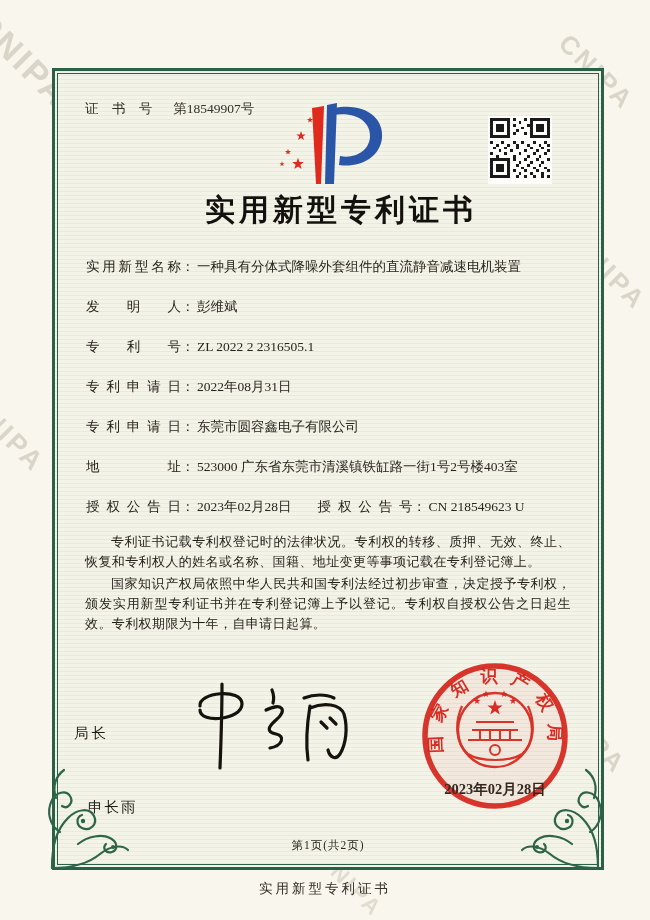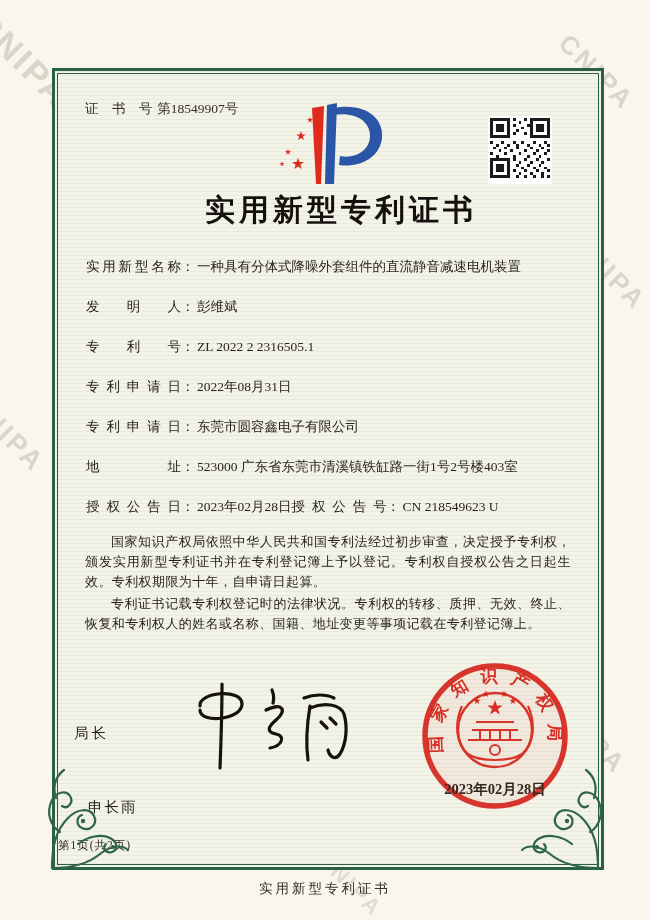--- a/index.html
+++ b/index.html
@@ -14,46 +14,46 @@
   
   .cert-border{position:absolute;left:52px;top:68px;width:546px;height:796px;
       border:3px solid #2c5f47;
       background:
         repeating-linear-gradient(180deg, rgba(120,158,122,0.10) 0 1px, rgba(0,0,0,0) 1px 4px),
         #f4f3e8;}
   .inner-line{position:absolute;inset:2px;border:1px solid #2c5f47;}
   .cert-inner{position:absolute;inset:3px;}
 
   .cert-no{position:absolute;left:27px;top:26px;font-size:13.5px;color:#35302a;}
-  .cert-no .pre{letter-spacing:5px;margin-right:0;}
+  .cert-no .pre{letter-spacing:5px;margin-right:16px;}
 
   .logo{position:absolute;left:212px;top:26px;}
   .qr{position:absolute;left:430px;top:42px;background:#fdfdfb;padding:2px;}
 
   .title{position:absolute;left:13px;top:116px;width:100%;text-align:center;
       font-size:30px;font-weight:bold;letter-spacing:4px;color:#14100d;}
 
   .fields{position:absolute;left:28px;right:27px;top:180px;font-size:13.5px;color:#2a251f;}
   .frow{display:flex;align-items:flex-start;margin-bottom:15px;line-height:25px;}
   .flabel{width:95px;display:inline-block;text-align:justify;text-align-last:justify;}
   .fcolon{width:16px;}
   .fvalue{flex:1;}
-  .grant-pair2{display:flex;}
+  .grant-pair2{margin-left:26px;display:flex;}
 
   .paras{position:absolute;left:27px;right:27px;top:458px;font-size:13px;line-height:20px;
       color:#241f19;text-align:justify;}
   .paras p{margin:0 0 2px 0;text-indent:2em;letter-spacing:0.4px;}
 
   .sign-title{position:absolute;left:16px;top:650px;font-size:14.5px;letter-spacing:3px;color:#221d18;}
   .sign-name{position:absolute;left:30px;top:684px;font-size:14.5px;letter-spacing:2px;color:#221d18;margin-top:40px;}
   .sign-script{position:absolute;left:112px;top:606px;}
 
   .seal{position:absolute;left:352px;top:580px;}
 
-  .page-info{position:absolute;left:0;top:764px;width:100%;text-align:left;
+  .page-info{position:absolute;left:0;top:764px;width:100%;text-align:center;
       font-size:11.5px;letter-spacing:1px;color:#2c2721;}
 
   .cont-note{position:absolute;left:0;top:880px;width:100%;text-align:center;
       font-size:13.5px;letter-spacing:3px;color:#38322a;}
 
   .ornament{position:absolute;pointer-events:none;}
 </style>
 </head>
 <body>
 
@@ -164,22 +164,22 @@
             <span>2023年02月28日</span>
           <span class="grant-pair2">
             <span class="flabel">授权公告号</span>
               <span class="fcolon">：</span>
               <span>CN 218549623 U</span>
           </span>
         </div>
       </div>
 
       <div class="paras">
+        <p>专利证书记载专利权登记时的法律状况。专利权的转移、质押、无效、终止、恢复和专利权人的姓名或名称、国籍、地址变更等事项记载在专利登记簿上。</p>
         <p>国家知识产权局依照中华人民共和国专利法经过初步审查，决定授予专利权，颁发实用新型专利证书并在专利登记簿上予以登记。专利权自授权公告之日起生效。专利权期限为十年，自申请日起算。</p>
-        <p>专利证书记载专利权登记时的法律状况。专利权的转移、质押、无效、终止、恢复和专利权人的姓名或名称、国籍、地址变更等事项记载在专利登记簿上。</p>
       </div>
 
       <div class="sign-title">局长</div>
       <div class="sign-name">申长雨</div>
       <div class="sign-script">
         <svg width="190" height="95" viewBox="0 0 190 95" xmlns="http://www.w3.org/2000/svg">
           <g fill="none" stroke="#16120e" stroke-width="3.2" stroke-linecap="round" stroke-linejoin="round">
             <path d="M30,26 C28,12 72,8 72,24 C72,40 30,44 30,30"></path>
             <path d="M52,4 C52,30 51,62 50,88"></path>
             <path d="M102,10 C104,15 104,19 103,23"></path>

